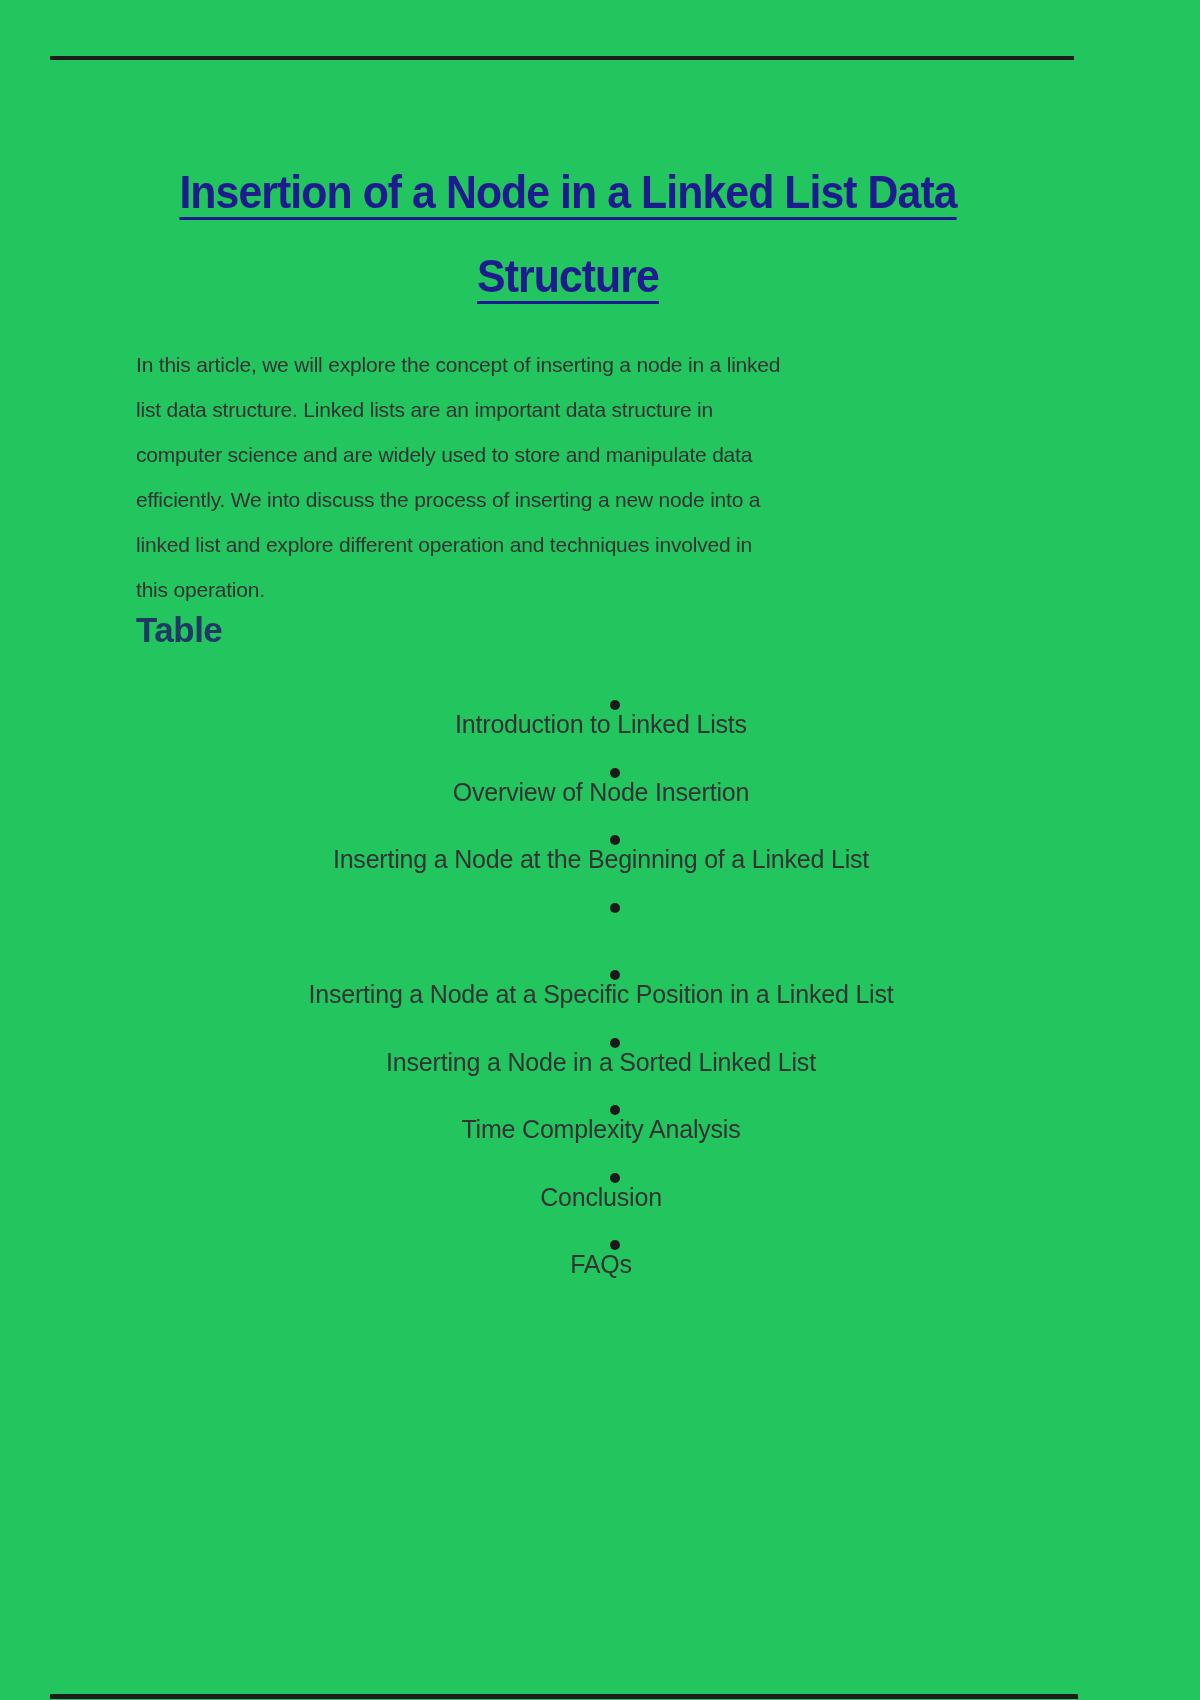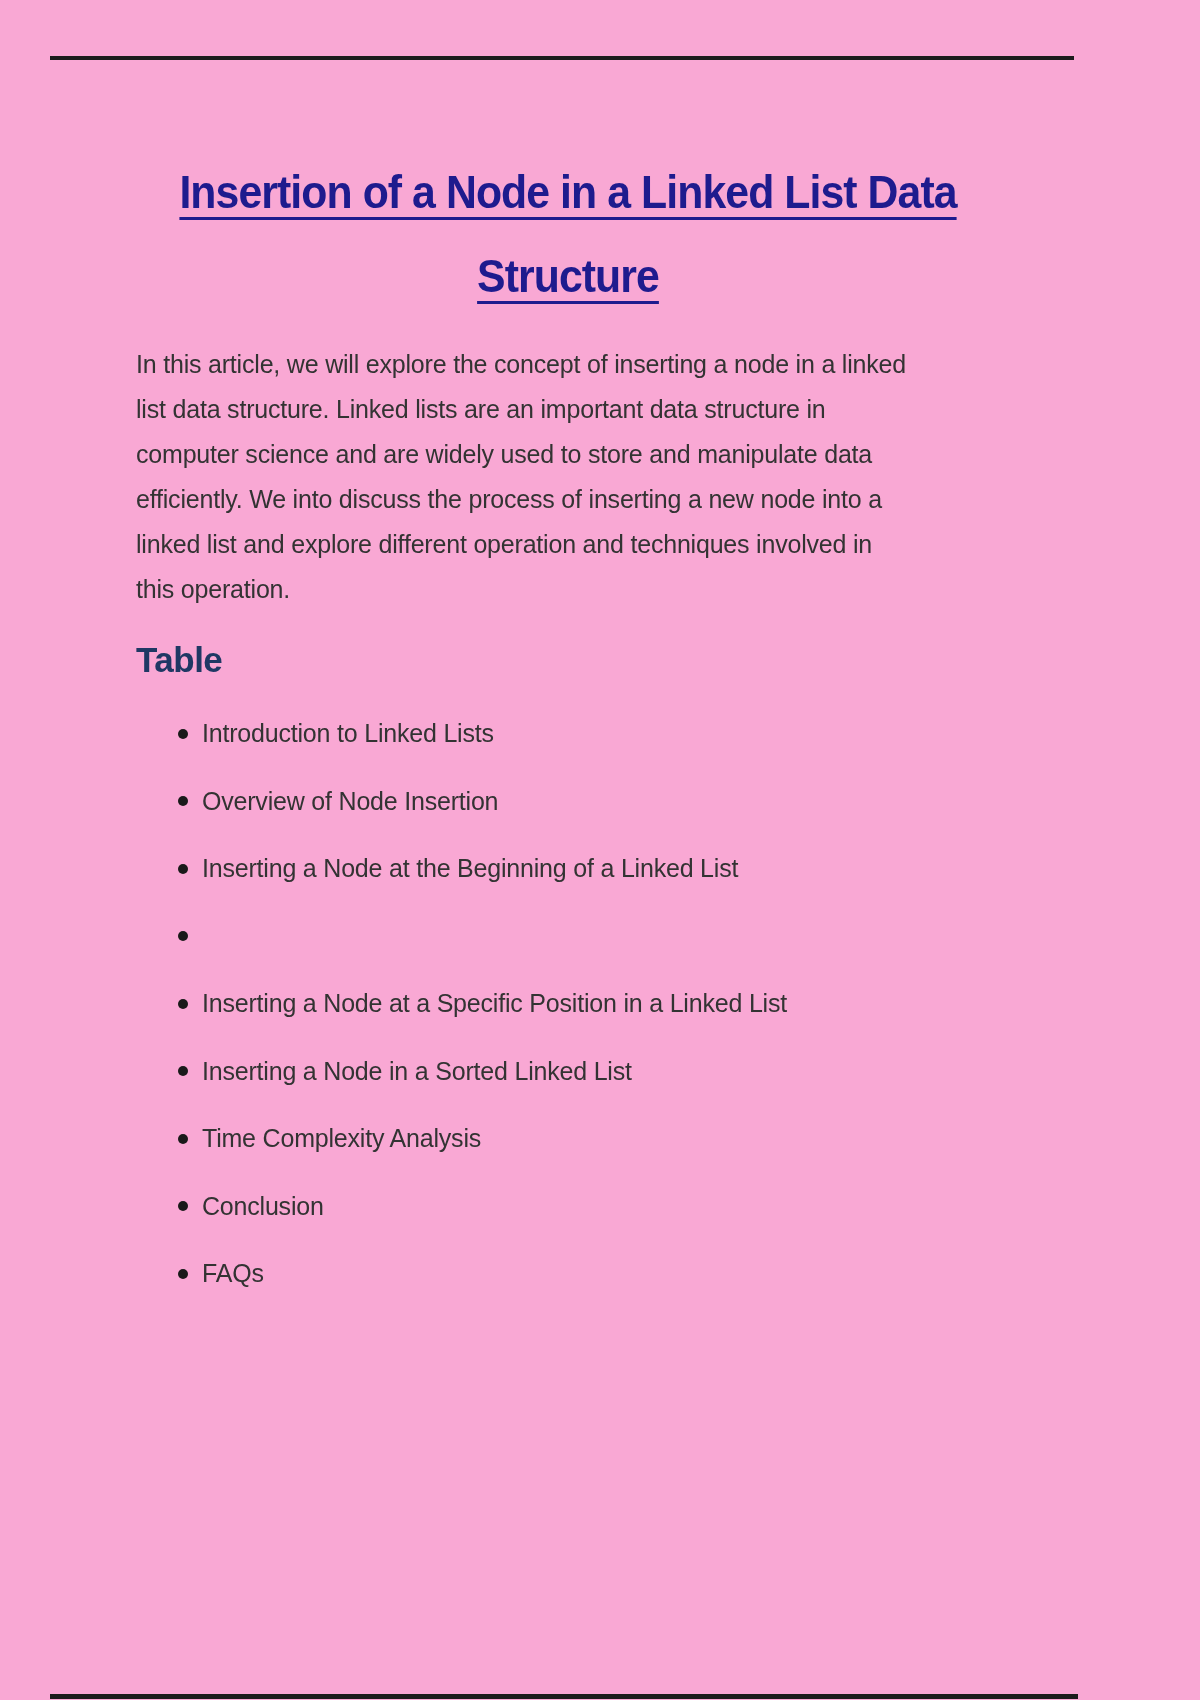--- a/index.html
+++ b/index.html
@@ -4,21 +4,21 @@
 <style>
   html, body {
     margin: 0;
     padding: 0;
     background: #ffffff;
   }
   .page {
     position: relative;
     width: 1200px;
     height: 1700px;
-    background: #f9a8d4;
+    background: #22c55e;
     overflow: hidden;
     font-family: "Liberation Sans", sans-serif;
   }
   .rule {
     position: absolute;
     background: #1c1c1c;
   }
   .top-rule {
     left: 50px;
     top: 56px;
@@ -52,32 +52,32 @@
     text-decoration-thickness: 3px;
     text-underline-offset: 9px;
     cursor: pointer;
   }
   .intro {
     position: absolute;
     left: 136px;
     top: 342px;
     width: 930px;
     color: #333333;
-    font-size: 25px;
+    font-size: 21px;
     letter-spacing: -0.2px;
   }
   .intro .para-line {
     height: 45px;
     line-height: 45px;
     white-space: nowrap;
   }
   .section-heading {
     position: absolute;
     left: 136px;
-    top: 640px;
+    top: 610px;
     margin: 0;
     font-size: 35px;
     font-weight: bold;
     letter-spacing: -0.5px;
     color: #1f3864;
   }
   .toc {
     position: absolute;
     left: 136px;
     top: 700px;
@@ -87,20 +87,21 @@
     list-style: none;
   }
   .toc li {
     display: flex;
     align-items: center;
     height: 67.5px;
     color: #333333;
     font-size: 25px;
     letter-spacing: -0.2px;
     white-space: nowrap;
+    flex-direction: column;
   }
   .dot {
     display: inline-block;
     width: 10px;
     height: 10px;
     margin-left: 42px;
     margin-right: 14px;
     border-radius: 50%;
     background: #1a1a1a;
     flex: 0 0 auto;

